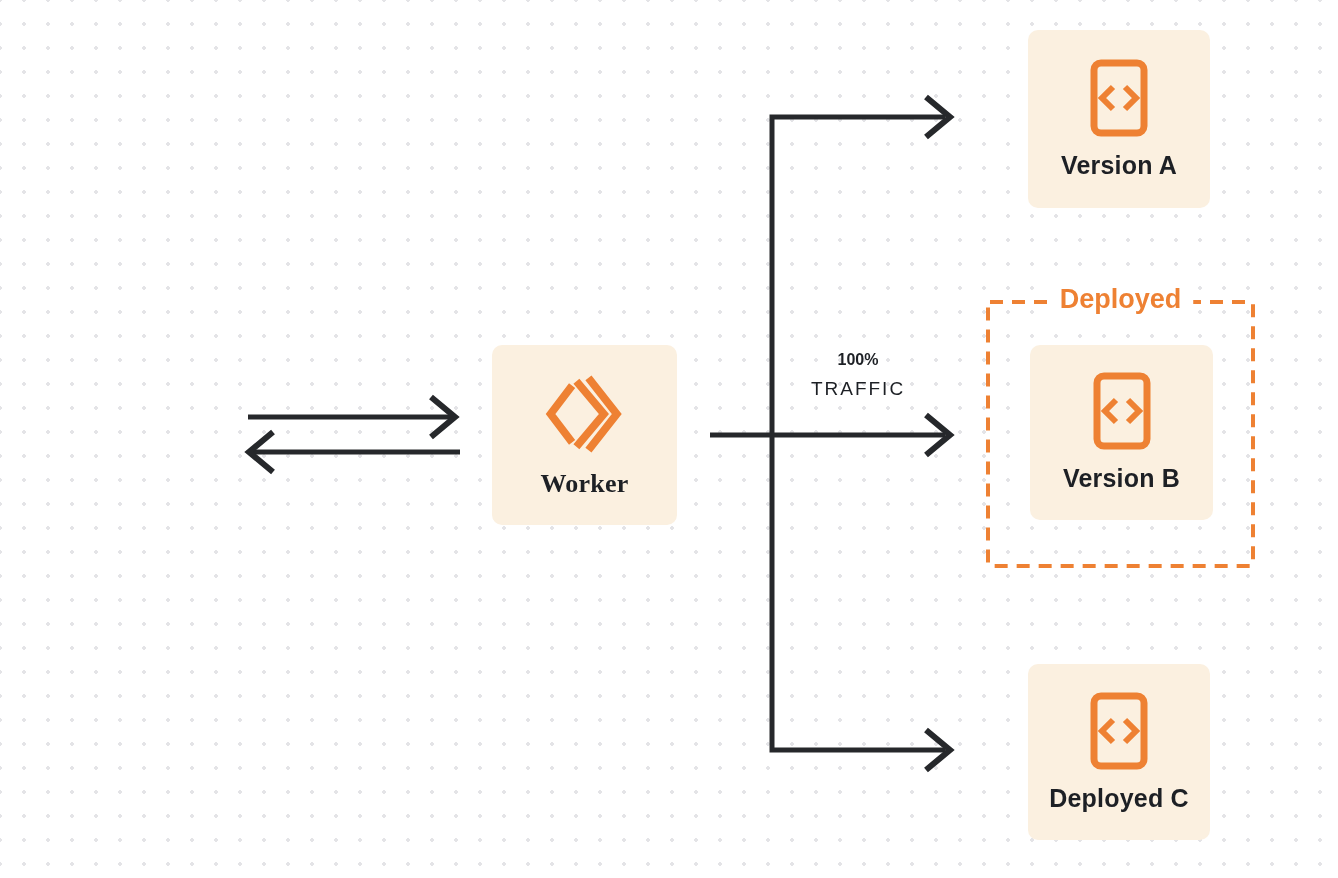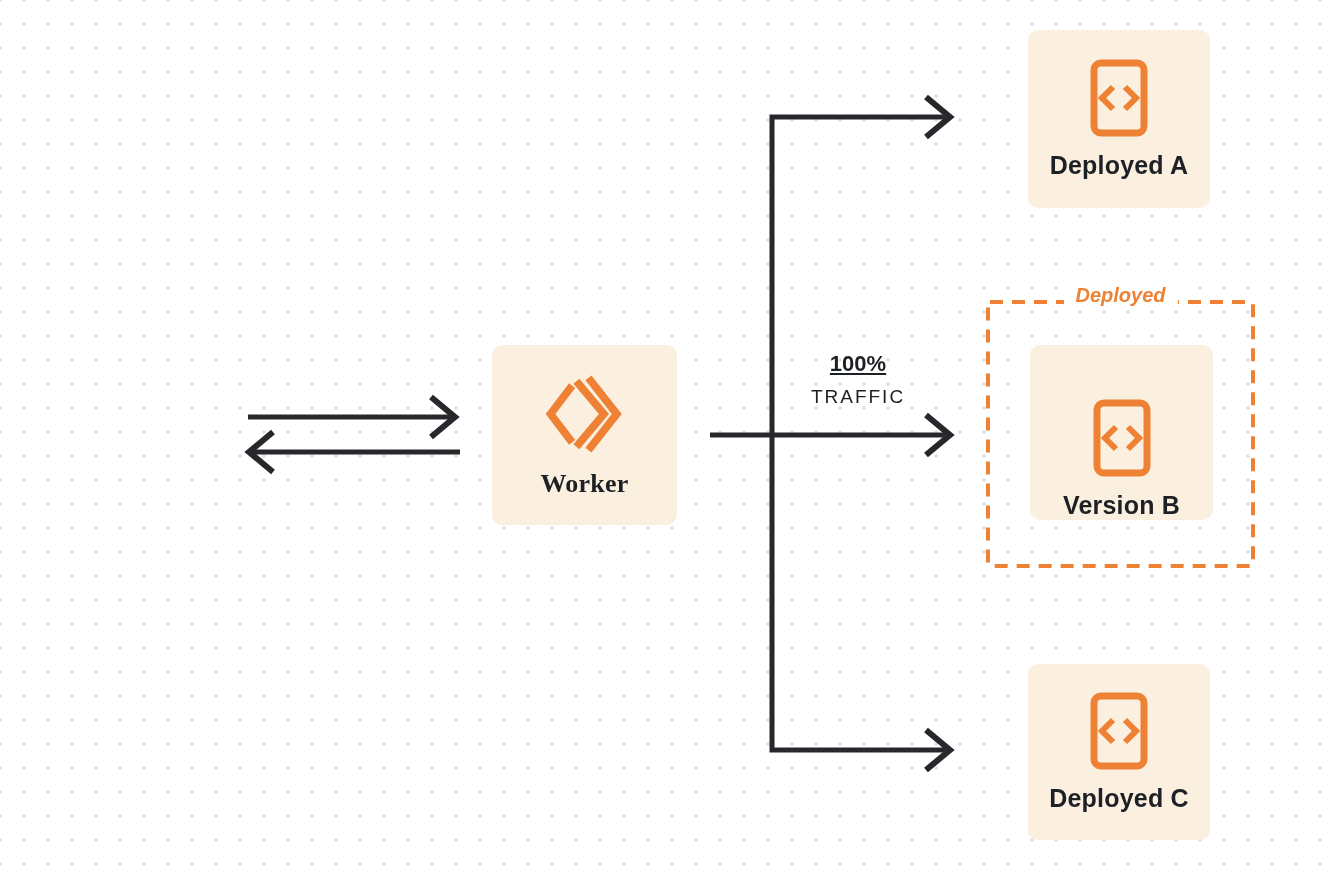--- a/index.html
+++ b/index.html
@@ -65,21 +65,21 @@
     font-weight: 700;
     font-size: 25px;
     color: var(--ink);
     letter-spacing: 0.2px;
   }
   .client-box { left: 31px; top: 343px; width: 181px; height: 181px; background: var(--light-gray-box); }
   .client-box .node-label { font-size: 26px; }
   .worker-box { left: 492px; top: 345px; width: 185px; height: 180px; background: var(--cream); gap: 12px; font-family: Liberation Serif, serif; }
   .worker-box .node-label { font-size: 26px; }
   .version-a-box { left: 1028px; top: 30px;  width: 182px; height: 178px; background: var(--cream); gap: 14px; }
-  .version-b-box { left: 1030px; top: 345px; width: 183px; height: 175px; background: var(--cream); gap: 14px; justify-content: flex-end; }
+  .version-b-box { left: 1030px; top: 345px; width: 183px; height: 175px; background: var(--cream); gap: 14px; }
   .version-c-box { left: 1028px; top: 664px; width: 182px; height: 176px; background: var(--cream); gap: 14px; }
   .worker-logo { width: 86px; height: 86px; }
   .worker-logo polyline {
     fill: none;
     stroke: var(--orange);
     stroke-width: 9;
     stroke-linejoin: miter;
     stroke-linecap: butt;
   }
   .code-file-icon { width: 58px; height: 78px; }
@@ -103,33 +103,32 @@
   }
   .deployed-label {
     position: absolute;
     top: -16px;
     left: 50%;
     transform: translateX(-50%);
     padding: 0 12px;
     background: var(--background);
     color: var(--orange);
     font-weight: 700;
-    font-size: 20px;
+    font-size: 27px;
     white-space: nowrap;
-    font-style: italic;
   }
   .traffic-label {
     position: absolute;
     left: 780px; top: 351px;
     width: 156px;
     text-align: center;
     z-index: 2;
     color: var(--ink);
   }
-  .traffic-line1 { font-weight: 700; font-size: 22px; text-decoration: underline; }
+  .traffic-line1 { font-weight: 700; font-size: 16px; }
   .traffic-line2 { font-weight: 400; font-size: 19px; letter-spacing: 2px; margin-top: 9px; }
 </style>
 </head>
 <body>
 
 <div class="canvas">
 
   <svg class="connector-layer" viewBox="0 0 1338 878" xmlns="http://www.w3.org/2000/svg">
 
     <g>
@@ -169,21 +168,21 @@
     </svg>
     <span class="node-label">Worker</span>
   </div>
 
   <div class="node version-a-box">
     <svg class="code-file-icon" viewBox="0 0 58 78" xmlns="http://www.w3.org/2000/svg">
       <rect x="4" y="4" width="50" height="70" rx="7"></rect>
       <polyline points="23,28 12,39 23,50"></polyline>
       <polyline points="35,28 46,39 35,50"></polyline>
     </svg>
-    <span class="node-label">Deployed A</span>
+    <span class="node-label">Version A</span>
   </div>
 
   <div class="deployed-zone">
     <span class="deployed-label">Deployed</span>
   </div>
 
   <div class="node version-b-box">
     <svg class="code-file-icon" viewBox="0 0 58 78" xmlns="http://www.w3.org/2000/svg">
       <rect x="4" y="4" width="50" height="70" rx="7"></rect>
       <polyline points="23,28 12,39 23,50"></polyline>

